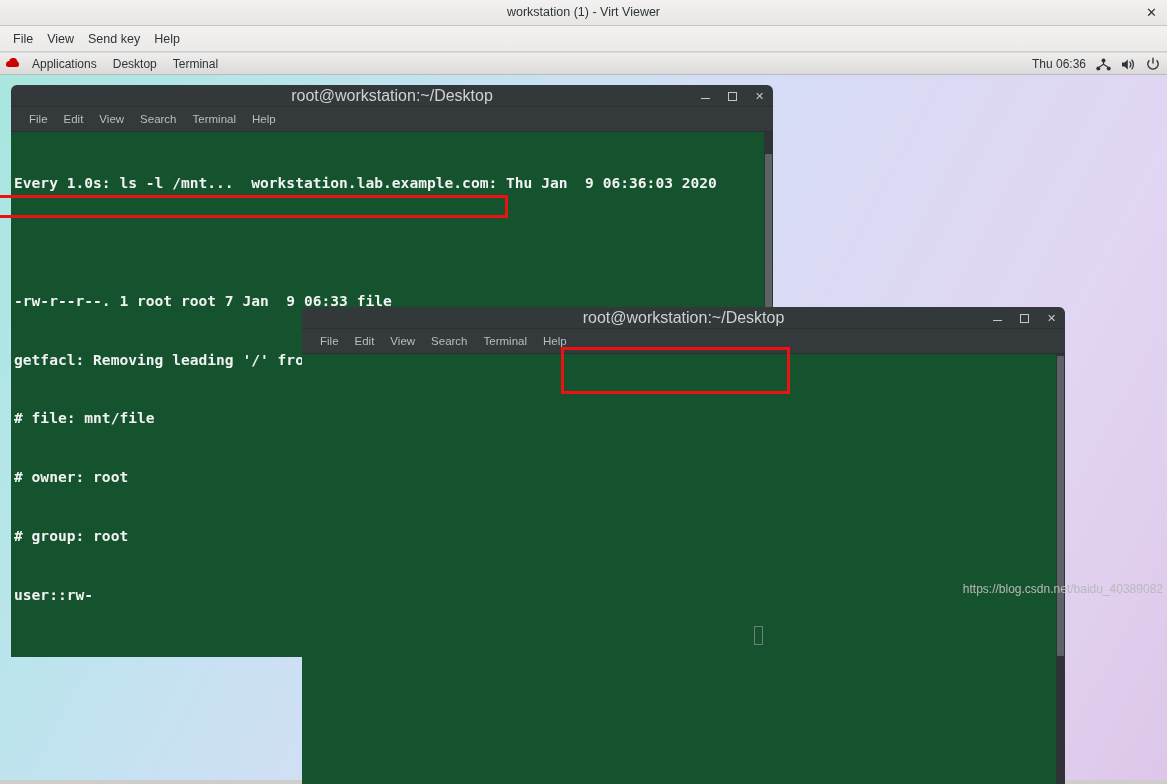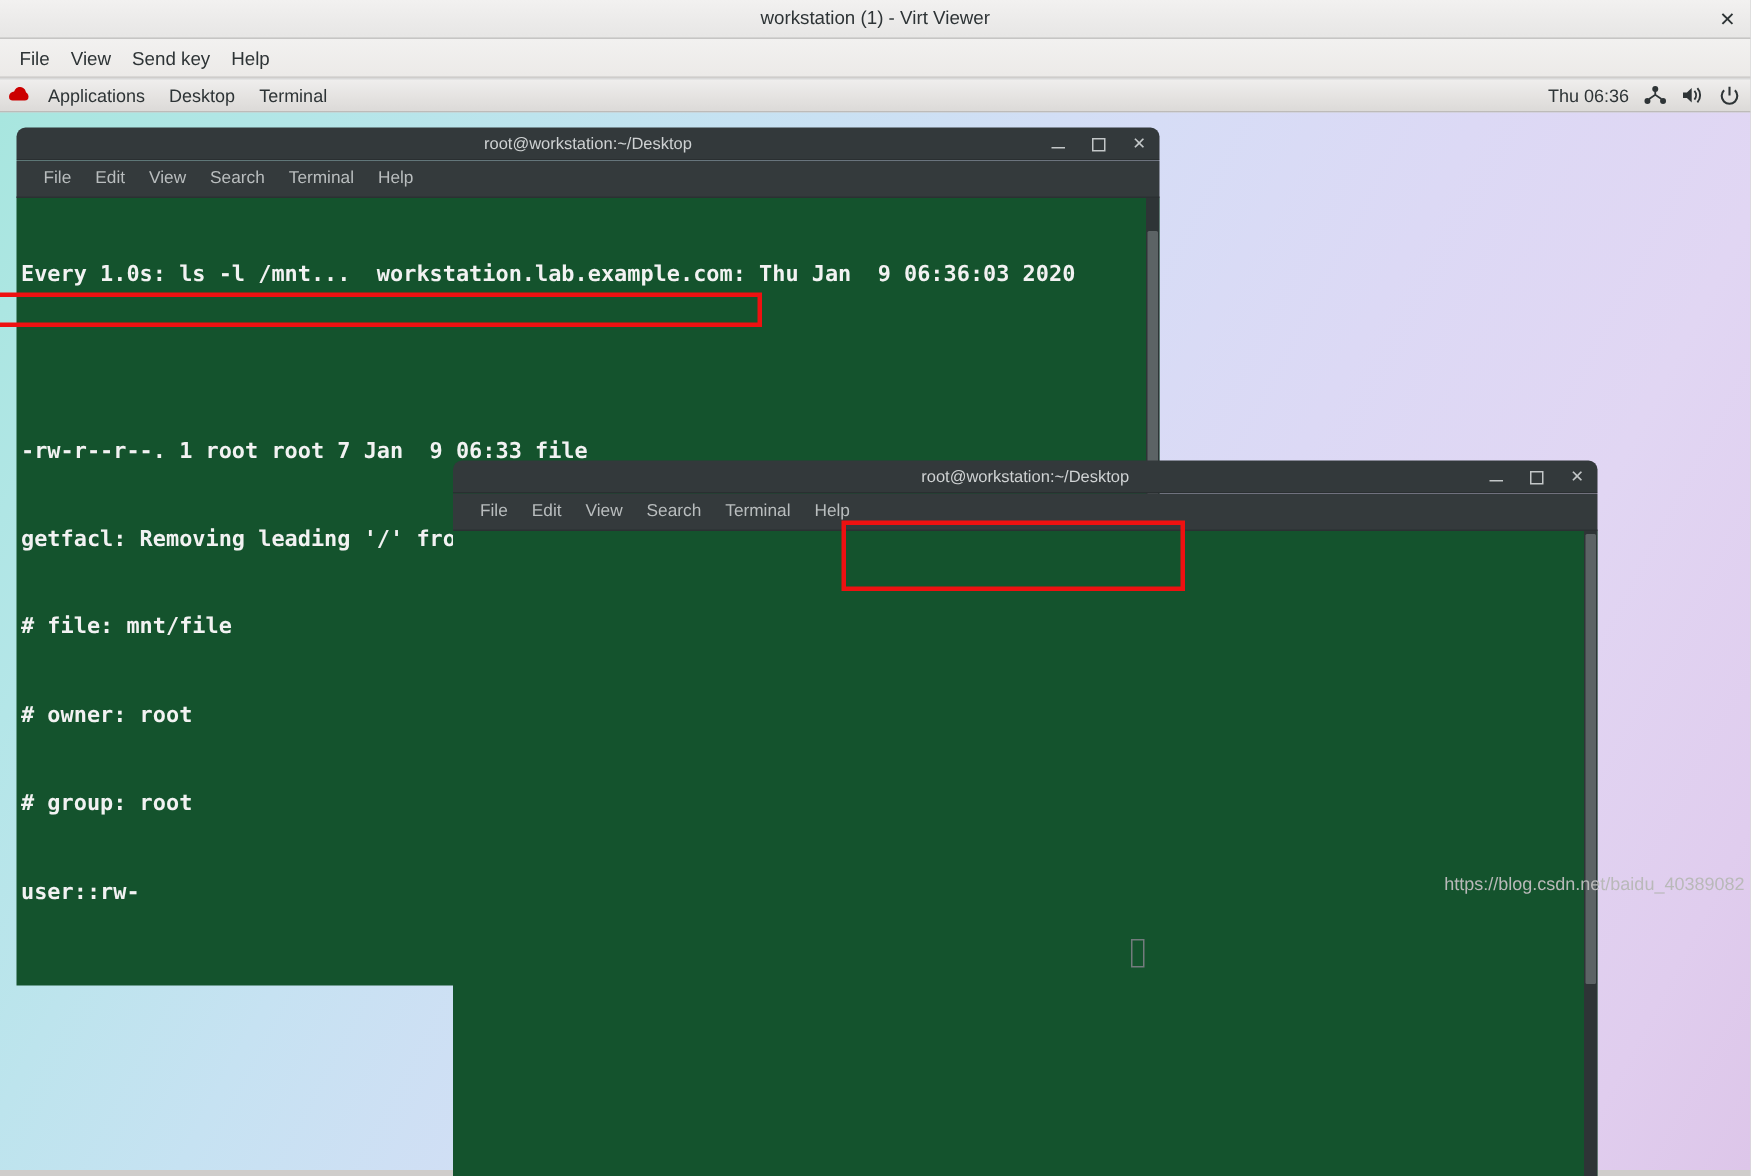--- a/index.html
+++ b/index.html
@@ -52,21 +52,21 @@
   }
   .rh-logo .brim {
     position: absolute; left: 4px; top: 2px; width: 8px; height: 5px;
     background: #cc0000; border-radius: 5px 5px 0 0;
     transform: rotate(-12deg);
   }
   .panel-item {
     font-size: 12px; color: #2e3436; padding: 2px 8px; cursor: pointer; text-align: center;
   }
   .panel-right {
-    margin-left: auto; display: flex; align-items: flex-start;
+    margin-left: auto; display: flex; align-items: flex-end;
     padding-right: 7px; gap: 10px;
   }
   .panel-clock { font-size: 12px; color: #2e3436; cursor: pointer; }
   .panel-icon { cursor: pointer; display: flex; align-items: center; }
 
   
   .desktop {
     position: absolute; left: 0; top: 75px; width: 1167px; height: 705px;
     background:
       linear-gradient(118deg,
@@ -88,21 +88,21 @@
   .term-window { position: absolute; }
   .term-titlebar {
     height: 22px;
     background: #33393b;
     border-radius: 6px 6px 0 0;
     position: relative;
     border-bottom: 1px solid #2a2f31;
   }
   .term-titlebar .tt-text {
     position: absolute; left: 0; right: 0; top: 0; line-height: 22px;
-    text-align: center; font-size: 11px; color: #cfd2d3;
+    text-align: center; font-size: 16px; color: #cfd2d3;
   }
   .win-buttons {
     position: absolute; right: 8px; top: 0; height: 22px;
     display: flex; align-items: center; gap: 16px;
   }
   .win-btn {
     width: 11px; height: 11px; position: relative; cursor: pointer;
     display: flex; align-items: center; justify-content: center;
     color: #c3c7c8; font-size: 11px; line-height: 1;
   }

